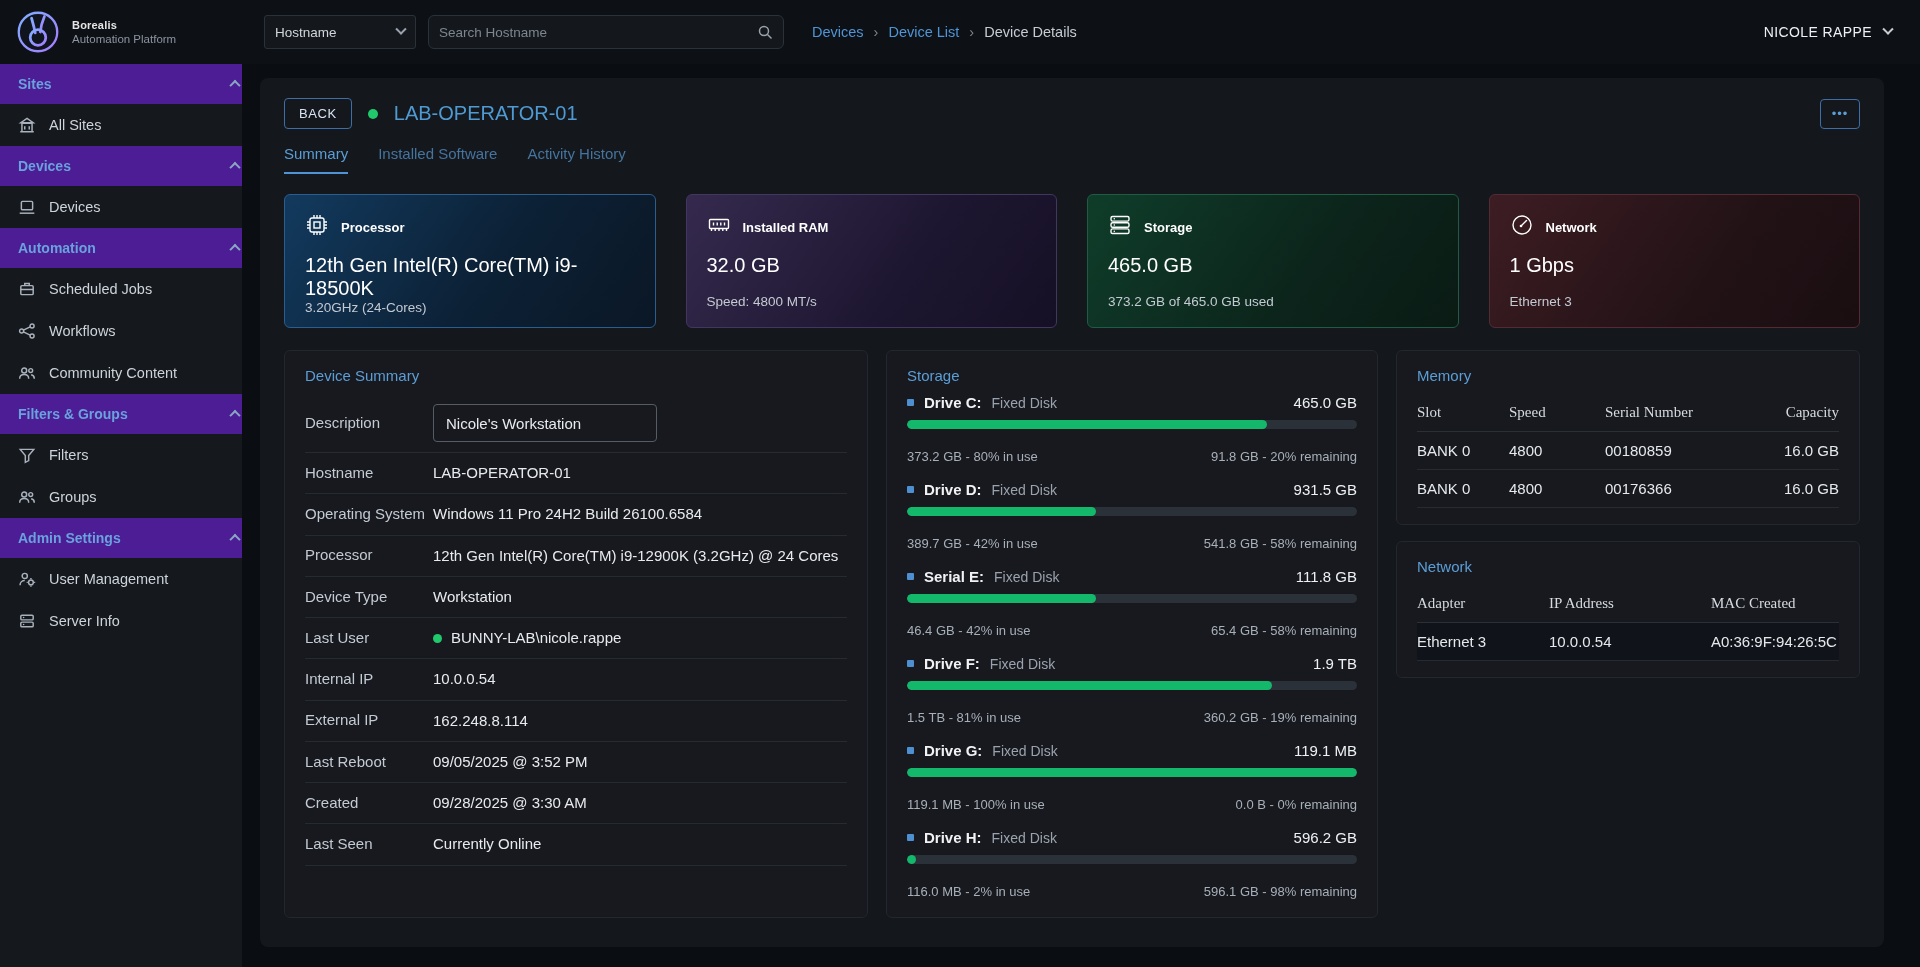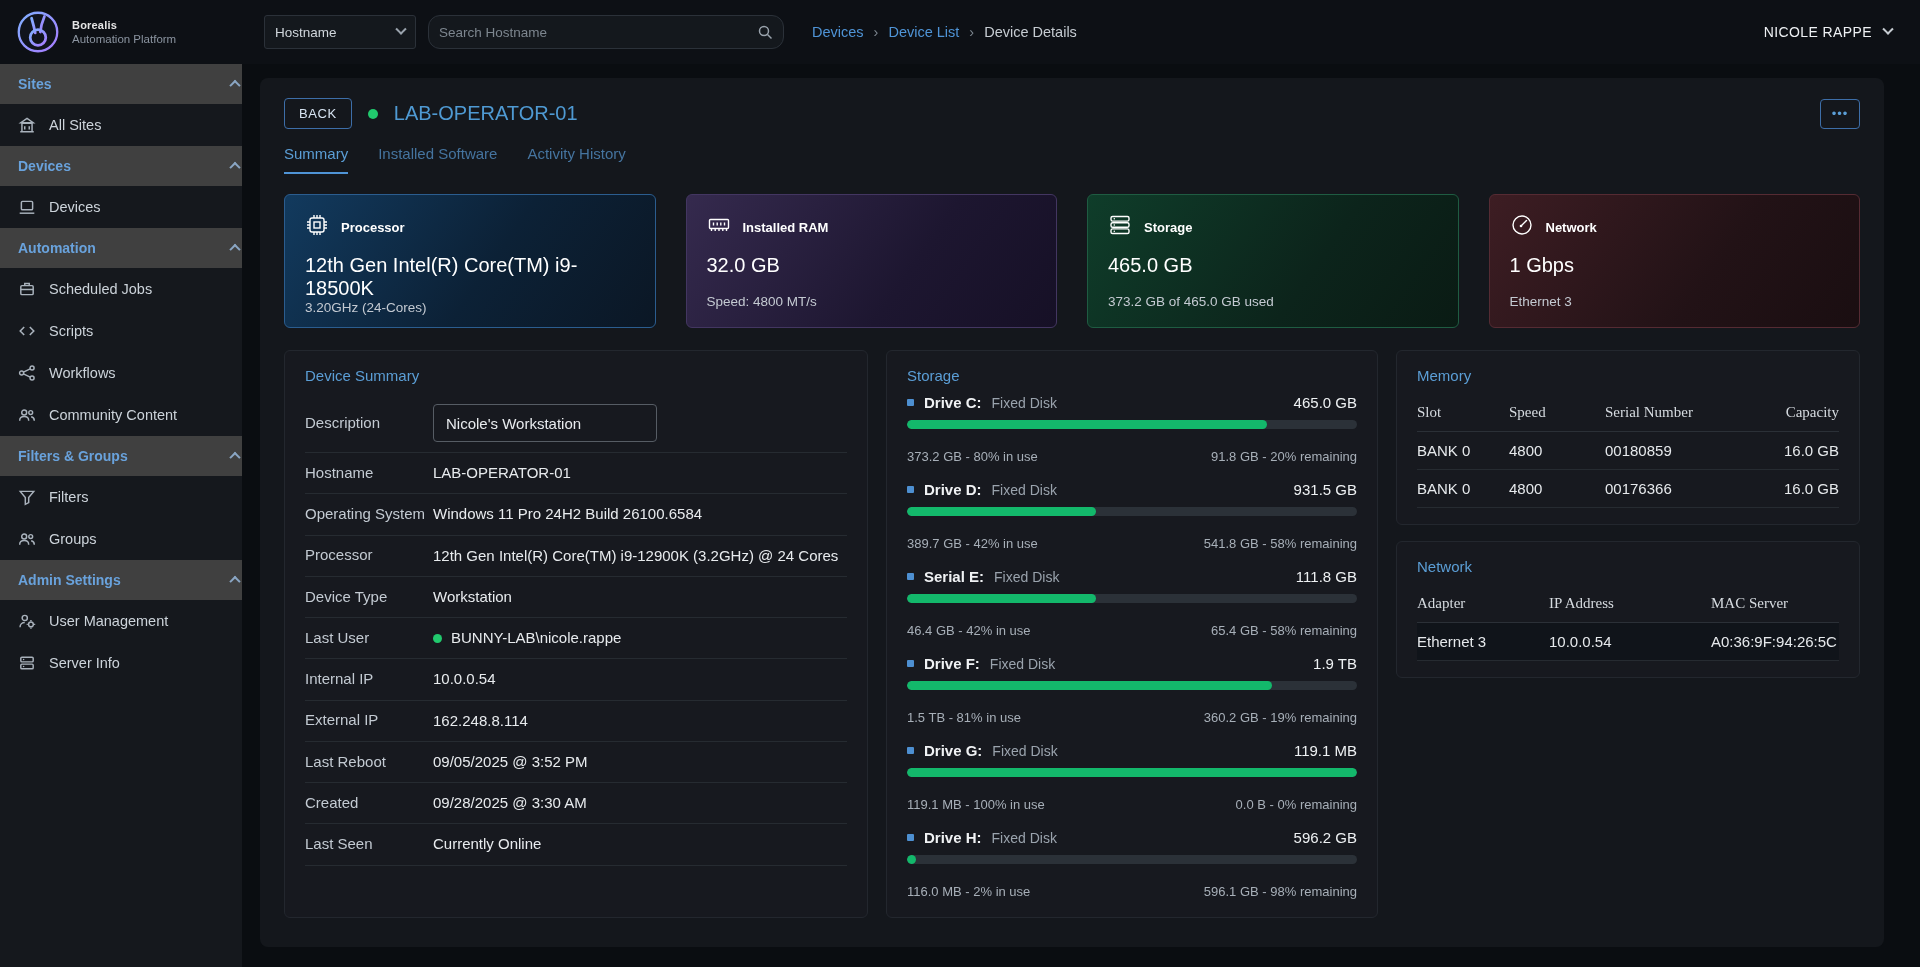--- a/index.html
+++ b/index.html
@@ -13,21 +13,21 @@
   .logo { width:44px; height:44px; display:block; }
   .brand-name { font-size:11px; font-weight:bold; color:#e5e5e5; letter-spacing:.2px; }
   .brand-sub { font-size:11.5px; color:#8b94a0; margin-top:2px; }
 
   .host-select { margin-left:6px; width:152px; height:34px; background:#14181d;
     border:1px solid #2b3139; border-radius:3px; display:flex; align-items:center;
     padding:0 10px; font-size:13.5px; color:#d0d6dc; cursor:pointer; }
   .host-select .chev { margin-left:auto; color:#9aa3ad; }
 
   .search { margin-left:12px; width:356px; height:34px; background:#14181d;
-    border:1px solid #2b3139; border-radius:12px; display:flex; align-items:center; padding:12px 10px; }
+    border:1px solid #2b3139; border-radius:6px; display:flex; align-items:center; padding:12px 10px; }
   .search input { flex:1; background:transparent; border:none; outline:none;
     color:#d0d6dc; font-size:13.5px; font-family:"Liberation Sans", sans-serif; }
   .search input::placeholder { color:#7d868f; }
   .search-icon { color:#9aa3ad; display:flex; }
 
   .breadcrumb { margin-left:28px; display:flex; align-items:center; gap:10px; font-size:14.5px; }
   .breadcrumb a { color:#4f94d6; text-decoration:none; cursor:pointer; }
   .breadcrumb .sep { color:#7d868f; }
   .breadcrumb .current { color:#c6ccd2; }
 
@@ -37,21 +37,21 @@
 
   
   .chev { width:8px; height:8px; border-left:2px solid currentColor; border-top:2px solid currentColor;
     display:inline-block; }
   .chev.up   { transform:rotate(45deg) translate(1px,1px); }
   .chev.down { transform:rotate(225deg) translate(2px,2px); }
 
   
   .sidebar { position:absolute; top:64px; left:0; width:258px; height:903px;
     background:#15181d; border-right:1px solid #1d2127; }
-  .side-sec { height:40px; background:#404040; display:flex; align-items:center;
+  .side-sec { height:40px; background:#4c1d95; display:flex; align-items:center;
     padding:0 18px; color:#69a2dc; font-size:14px; font-weight:bold; cursor:pointer; }
   .side-sec .chev { margin-left:auto; color:#8aa6c4; }
   .side-item { height:42px; display:flex; align-items:center; gap:13px; padding:0 18px;
     color:#ccd3da; font-size:14.5px; cursor:pointer; }
   .sicon { width:18px; height:18px; color:#a9b2bc; display:flex; flex:0 0 18px; }
   .sicon svg { width:18px; height:18px; }
 
   
   .main { position:absolute; left:242px; top:64px; width:1662px; height:903px;
     background:#0a0d11; padding:14px 20px 20px 18px; }
@@ -213,28 +213,20 @@
     <span class="chev up"></span>
   </div>
   <div class="side-item">
     <span class="sicon">
       <svg viewBox="0 0 16 16" fill="none" stroke="currentColor" stroke-width="1.3">
         <rect x="2.5" y="5" width="11" height="8" rx="1"></rect>
           <path d="M6 5V3.2h4V5M2.5 8.5h11"></path>
       </svg>
       </span>
     <span>Scheduled Jobs</span>
-  </div>
-  <div class="side-item">
-    <span class="sicon">
-      <svg viewBox="0 0 16 16" fill="none" stroke="currentColor" stroke-width="1.4">
-        <path d="M5.5 4.5L2 8l3.5 3.5M10.5 4.5L14 8l-3.5 3.5"></path>
-      </svg>
-      </span>
-    <span>Scripts</span>
   </div>
   <div class="side-item">
     <span class="sicon">
       <svg viewBox="0 0 16 16" fill="none" stroke="currentColor" stroke-width="1.3">
         <circle cx="3.2" cy="8" r="1.8"></circle>
           <circle cx="12.5" cy="3.5" r="1.8"></circle>
           <circle cx="12.5" cy="12.5" r="1.8"></circle>
         <path d="M4.8 7.2l6-2.9M4.8 8.8l6 2.9"></path>
       </svg>
       </span>
@@ -580,21 +572,21 @@
           </div>
         </div>
       </div>
 
       <div class="pcard">
         <h3>Network</h3>
         <div class="tbl">
           <div class="trow hdr net-grid">
             <span class="cell">Adapter</span>
             <span class="cell">IP Address</span>
-            <span class="cell">MAC Server</span>
+            <span class="cell">MAC Created</span>
           </div>
           <div class="trow net-grid data-strip">
             <span class="cell">Ethernet 3</span>
             <span class="cell">10.0.0.54</span>
             <span class="cell">A0:36:9F:94:26:5C</span>
           </div>
         </div>
       </div>
 
     </div>

